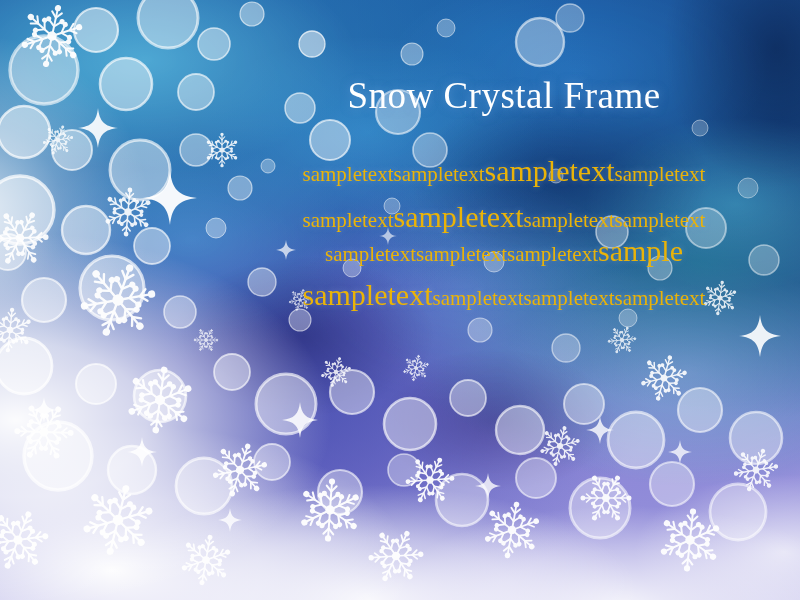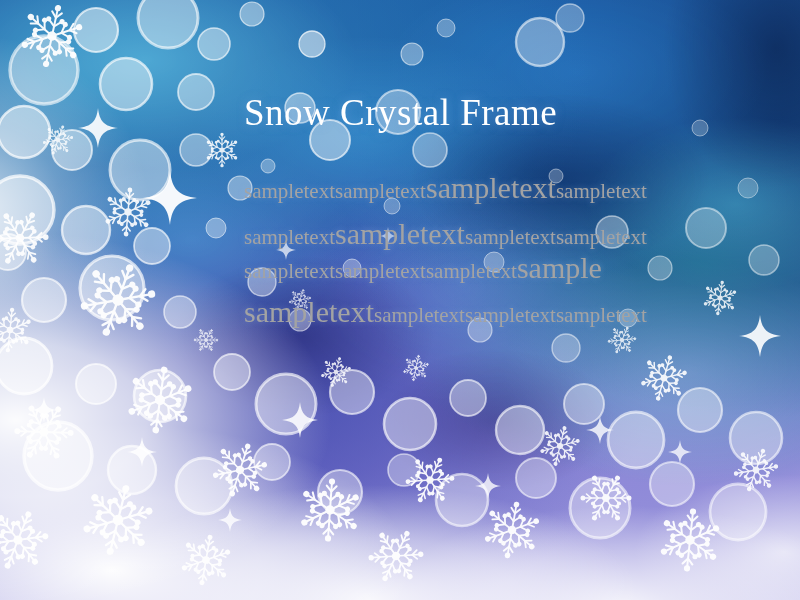--- a/index.html
+++ b/index.html
@@ -67,36 +67,36 @@
       radial-gradient(30% 40% at -4% 36%, rgba(255,255,255,.8) 0%, rgba(255,255,255,.3) 40%, rgba(255,255,255,0) 76%),
       radial-gradient(26% 18% at 98% 92%, rgba(255,255,255,.7) 0%, rgba(255,255,255,0) 72%);
   }
 
   #bg-bokeh, #bg-flakes, #bg-sparkles { }
 
   
   #text-block {
     position: absolute;
     right: 36px;
-    top: 91px;
+    top: 74px;
     width: 520px;
-    text-align: left;
+    text-align: center;
     color: #ffffff;
   }
   #page-title {
     font-size: 37px;
     line-height: 44px;
     letter-spacing: .5px;
     white-space: nowrap;
     text-shadow: 0 0 10px rgba(120,170,230,.5);
   }
   .sample-line {
     white-space: nowrap;
     margin-top: 12px;
-    color: #a3a3a3;
+    color: #eab308;
     text-shadow: 0 0 6px rgba(140,180,235,.45);
   }
   #sample-line-1 { margin-top: 36px; }
   #sample-line-2 { margin-top: 12px; }
   #sample-line-3 { margin-top: 0; }
   #sample-line-4 { margin-top: 10px; }
 
   .sm { font-size: 21px; }
   .lg { font-size: 30px; }
   .sample-line .sm, .sample-line .lg { vertical-align: baseline; }

